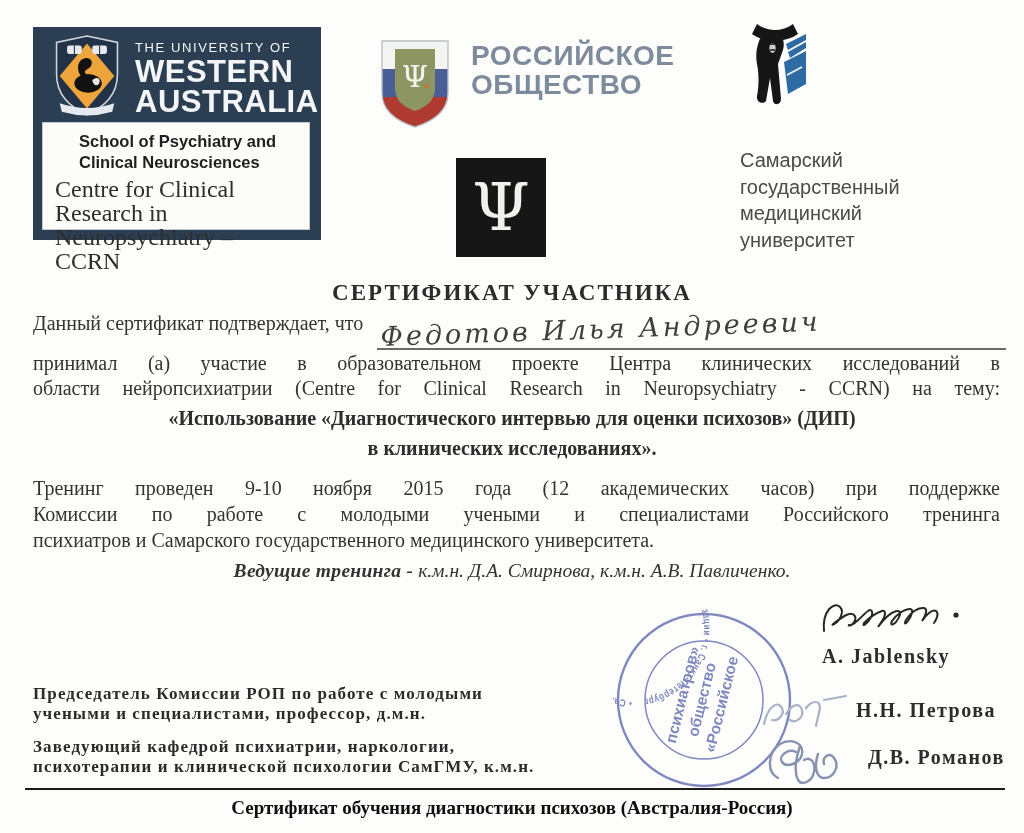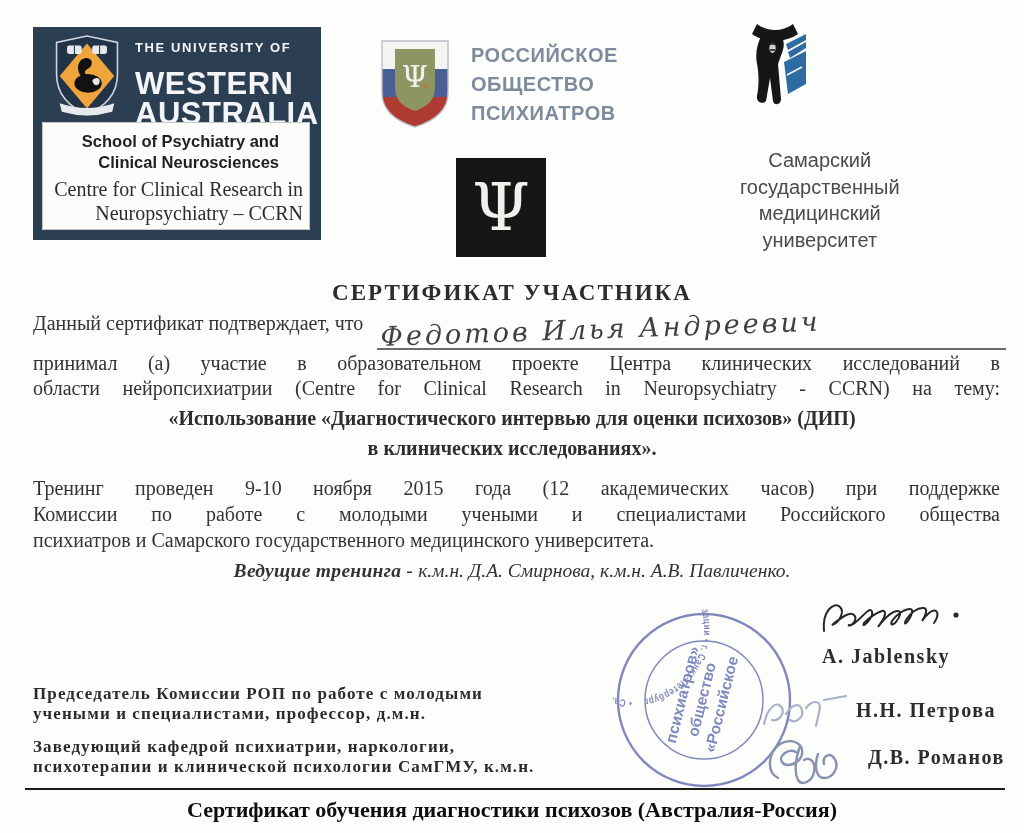--- a/index.html
+++ b/index.html
@@ -4,37 +4,37 @@
 <style>
   html,body{margin:0;padding:0;background:#e9e9e9;}
   .page{position:relative;width:1024px;height:833px;margin:0 auto;background:#fdfdfb;
         font-family:"Liberation Serif",serif;color:#333;overflow:hidden;}
   .abs{position:absolute;}
 
   
   .uwa{left:33px;top:27px;width:288px;height:213px;background:#2c3e52;}
   .uwa-crest{position:absolute;left:14px;top:7px;}
   .uwa-univ{position:absolute;left:102px;top:13px;color:#f3f5f8;font-family:"Liberation Sans",sans-serif;}
-  .uwa-prefix{font-size:13px;letter-spacing:1.6px;font-weight:700;margin-bottom:14px;}
+  .uwa-prefix{font-size:13px;letter-spacing:1.6px;font-weight:400;margin-bottom:2px;}
   .uwa-big{font-size:31px;font-weight:700;line-height:30px;letter-spacing:.5px;}
   .uwa-white{position:absolute;left:9px;top:95px;width:268px;height:108px;background:#fcfcfa;
-             border:1px solid #c7c7c7;box-sizing:border-box;text-align:right;padding-top:8px;}
+             border:1px solid #c7c7c7;box-sizing:border-box;text-align:left;padding-top:8px;padding-left:6px;}
   .uwa-school{font-family:"Liberation Sans",sans-serif;font-weight:700;font-size:16.5px;
               line-height:21px;color:#1f1f1f;padding:0 30px;}
-  .uwa-centre{font-size:20px;line-height:24px;color:#2d2d2d;margin-top:4px;padding:0 6px;}
+  .uwa-centre{font-size:24px;line-height:24px;color:#2d2d2d;margin-top:4px;padding:0 6px;}
 
   
   .rop{left:378px;top:38px;width:280px;height:95px;}
   .rop-name{position:absolute;left:93px;top:3px;font-family:"Liberation Sans",sans-serif;
-            font-weight:700;font-size:20px;line-height:29px;color:#7e8b9c;letter-spacing:.5px;}
+            font-weight:700;font-size:28px;line-height:29px;color:#7e8b9c;letter-spacing:.5px;}
 
   
   .samgmu-icon{left:742px;top:20px;}
   .samgmu-name{left:740px;top:147px;font-family:"Liberation Sans",sans-serif;font-size:20px;
-               line-height:26.5px;color:#4b4b4b;text-align:center;}
+               line-height:26.5px;color:#4b4b4b;}
 
   
   .psi-box{left:456px;top:158px;width:90px;height:99px;background:#161616;
            display:flex;align-items:center;justify-content:center;}
   .psi-box span{color:#f0f0ec;font-size:66px;font-family:"DejaVu Serif",serif;line-height:1;}
 
   
   .title{left:0;right:0;top:280px;text-align:center;font-size:23px;font-weight:700;
          letter-spacing:2px;color:#2c2c2c;}
   .confirm{left:33px;right:18px;top:312px;display:flex;font-size:20px;}
@@ -51,21 +51,21 @@
 
   
   .sigtitle{left:33px;font-weight:700;color:#2b2b2b;letter-spacing:1.1px;}
   .director{top:596px;font-size:16.5px;line-height:18.8px;}
   .chairman{top:684px;font-size:17px;line-height:20px;}
   .headdep{top:737px;font-size:17px;line-height:20px;}
   .sig-name{font-weight:700;font-size:20px;letter-spacing:1.5px;color:#2d2d2d;}
 
   
   .bottom-rule{left:25px;width:980px;top:788px;height:2px;background:#1b1b1b;}
-  .caption{left:0;right:0;top:797px;text-align:center;font-weight:700;font-size:22px;color:#0e0e0e;}
+  .caption{left:0;right:0;top:797px;text-align:center;font-weight:700;font-size:19px;color:#0e0e0e;}
 </style>
 </head>
 <body>
 
 <div class="page">
 
   <div class="abs uwa">
     <svg class="uwa-crest" width="80" height="84" viewBox="0 0 66 80">
       <path d="M33,2 L62,8 V38 C62,58 50,69 33,77 C16,69 4,58 4,38 V8 Z" fill="#223247" stroke="#cfd5de" stroke-width="1.5"></path>
       <polygon points="33,9 59,40 33,71 7,40" fill="#eda53c"></polygon>
@@ -102,21 +102,20 @@
         <rect x="0" y="59" width="74" height="33" fill="#ae3a31"></rect>
       </g>
       <path d="M17,11 H57 V50 C57,63 48,69 37,73 C26,69 17,63 17,50 Z" fill="#8d9562"></path>
       <text x="37" y="49" font-size="30" fill="#f3f3ee" text-anchor="middle" font-family="DejaVu Serif,serif">Ψ</text>
       <circle cx="48.5" cy="48" r="2.2" fill="#c07a30"></circle>
       <path d="M4,3 H70 V55 C70,73 56,83 37,89 C18,83 4,73 4,55 Z" fill="none" stroke="#b9bec6" stroke-width="1.4"></path>
     </svg>
     <div class="rop-name">
       <div>РОССИЙСКОЕ</div>
       <div>ОБЩЕСТВО</div>
-      <div>ПСИХИАТРОВ</div>
     </div>
   </div>
 
   <svg class="abs samgmu-icon" width="66" height="102" viewBox="0 0 66 102">
     <path d="M10,14 C22,23 44,23 56,14 L51,4 C40,12 26,12 15,4 Z" fill="#161616"></path>
     <polygon points="44,24 64,14 64,20 46,30" fill="#2e6ba3"></polygon>
     <polygon points="46,32 64,22 64,28 48,38" fill="#2e6ba3"></polygon>
     <path d="M20,15 C15,23 13,34 15,44 C17,54 17,66 15,76 C14,82 21,85 24,81 L28,58 L31,81 C32,86 39,85 39,79 L36,44 L41,30 C43,22 41,17 37,14 C33,21 25,21 20,15 Z" fill="#161616"></path>
     <ellipse cx="30.5" cy="29" rx="6.5" ry="8.5" fill="#161616"></ellipse>
     <ellipse cx="30.5" cy="28" rx="3.2" ry="5" fill="#cfcfcf"></ellipse>
@@ -144,21 +143,21 @@
     </span>
   </div>
 
   <div class="abs bodyline just" style="top:352px;">принимал (а) участие в образовательном проекте Центра клинических исследований в</div>
   <div class="abs bodyline just" style="top:377px;">области нейропсихиатрии (Centre for Clinical Research in Neuropsychiatry - CCRN) на тему:</div>
 
   <div class="abs topic" style="top:407px;">«Использование «Диагностического интервью для оценки психозов» (ДИП)</div>
   <div class="abs topic" style="top:437px;">в клинических исследованиях».</div>
 
   <div class="abs bodyline just" style="top:477px;">Тренинг проведен 9-10 ноября 2015 года (12 академических часов) при поддержке</div>
-  <div class="abs bodyline just" style="top:503px;">Комиссии по работе с молодыми учеными и специалистами Российского общества</div>
+  <div class="abs bodyline just" style="top:503px;">Комиссии по работе с молодыми учеными и специалистами Российского тренинга</div>
   <div class="abs bodyline" style="top:529px;">психиатров и Самарского государственного медицинского университета.</div>
 
   <div class="abs leaders">
     <b>Ведущие тренинга -</b><span> к.м.н. Д.А. Смирнова, к.м.н. А.В. Павличенко.</span>
   </div>
 
 
   <div class="abs sigtitle chairman">
     <div>Председатель Комиссии РОП по работе с молодыми</div>
     <div>учеными и специалистами, профессор, д.м.н.</div>

